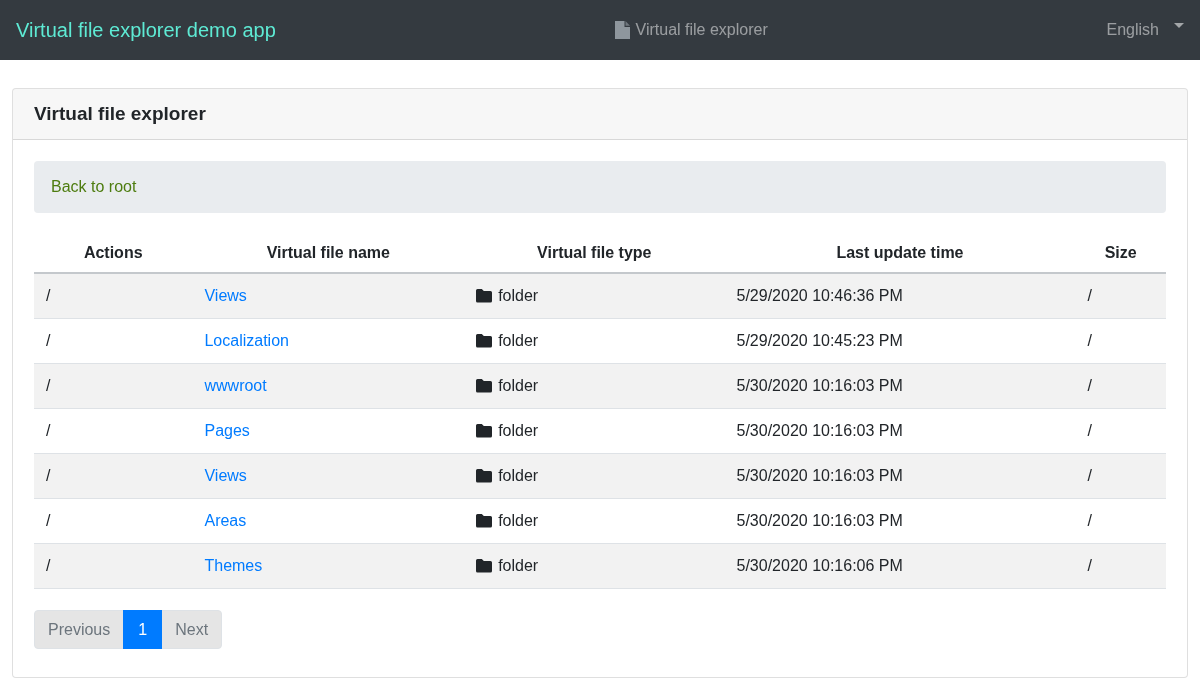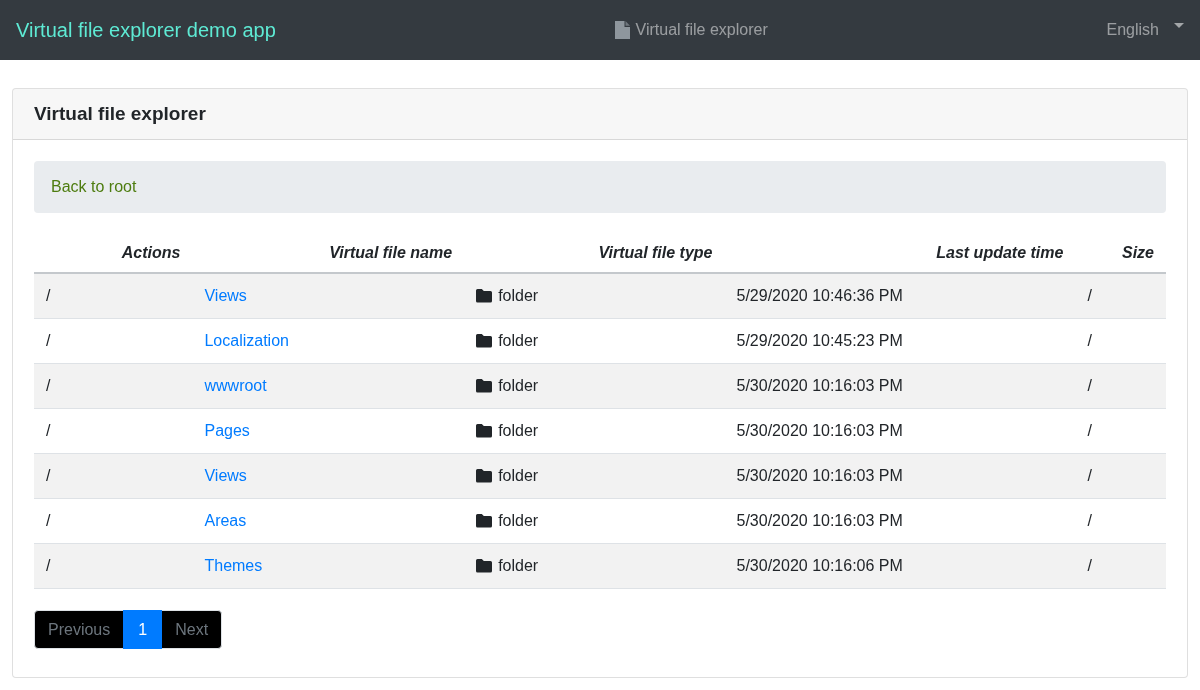--- a/index.html
+++ b/index.html
@@ -87,28 +87,27 @@
     cursor: pointer;
   }
 
   
   table.file-table {
     width: 100%;
     border-collapse: collapse;
     font-size: 16px;
   }
   .file-table th {
-    text-align: right;
+    text-align: center;
     font-weight: 700;
     color: #212529;
     padding: 8px 12px;
     border-bottom: 2px solid #c4c8cc;
     line-height: 22px;
     white-space: nowrap;
-    font-style: italic;
   }
   .file-table td {
     padding: 11px 12px;
     line-height: 22px;
     border-bottom: 1px solid #dee2e6;
     color: #212529;
     white-space: nowrap;
   }
   .file-table tbody tr:nth-child(odd) { background: rgba(0,0,0,0.05); }
   .col-actions { width: 14%; }
@@ -124,21 +123,21 @@
   .table-footer {
     margin-top: 21px;
     display: flex;
     justify-content: space-between;
     align-items: center;
   }
   .entries-info { color: #212529; font-size: 16px; }
   .pagination { display: flex; }
   .page-btn {
     border: 1px solid #dee2e6;
-    background: #000000;
+    background: #e5e5e5;
     color: #6c757d;
     font-size: 16px;
     line-height: 21px;
     padding: 8px 13px;
     margin-left: -1px;
     text-decoration: none;
     cursor: pointer;
     display: block;
   }
   .page-btn:first-child { border-radius: 4px 0 0 4px; margin-left: 0; }

